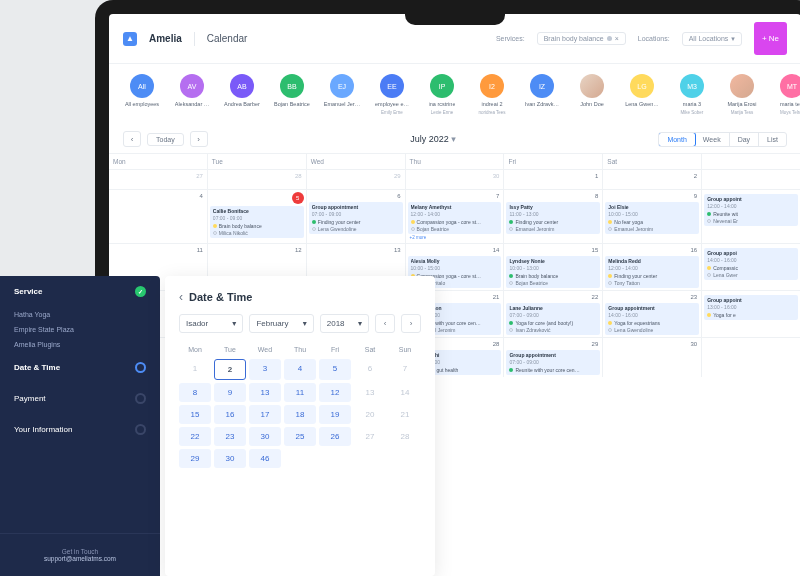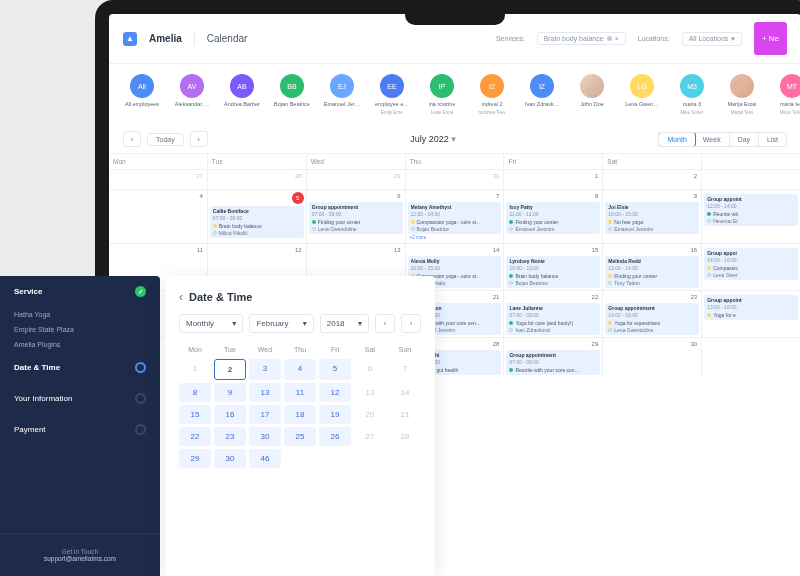--- a/index.html
+++ b/index.html
@@ -419,42 +419,42 @@
         <span class="m-check">✓</span>
       </div>
       <div class="m-sub">Hatha Yoga</div>
       <div class="m-sub">Empire State Plaza</div>
       <div class="m-sub">Amelia Plugins</div>
       <div class="m-item bold">
         <span>Date &amp; Time</span>
         <span class="m-ring"></span>
       </div>
       <div class="m-item">
+        <span>Payment</span>
+        <span class="m-ring dim"></span>
+      </div>
+      <div class="m-item">
         <span>Your Information</span>
-        <span class="m-ring dim"></span>
-      </div>
-      <div class="m-item">
-        <span>Payment</span>
         <span class="m-ring dim"></span>
       </div>
     </div>
   <div class="m-foot">
     <div>Get in Touch</div>
     <div style="color:#b8c4e0">support@ameliatms.com</div>
   </div>
 </div>
 
 <div class="picker">
   <div class="p-head">
     <span class="p-back">‹</span>
     <span class="p-title">Date &amp; Time</span>
   </div>
   <div class="p-ctrls">
     <div class="p-sel">
-        <span>Monthly</span>
+        <span>Isador</span>
         <span>▾</span>
       </div>
     <div class="p-sel">
         <span>February</span>
         <span>▾</span>
       </div>
     <div class="p-sel" style="flex:.7">
         <span>2018</span>
         <span>▾</span>
       </div>

